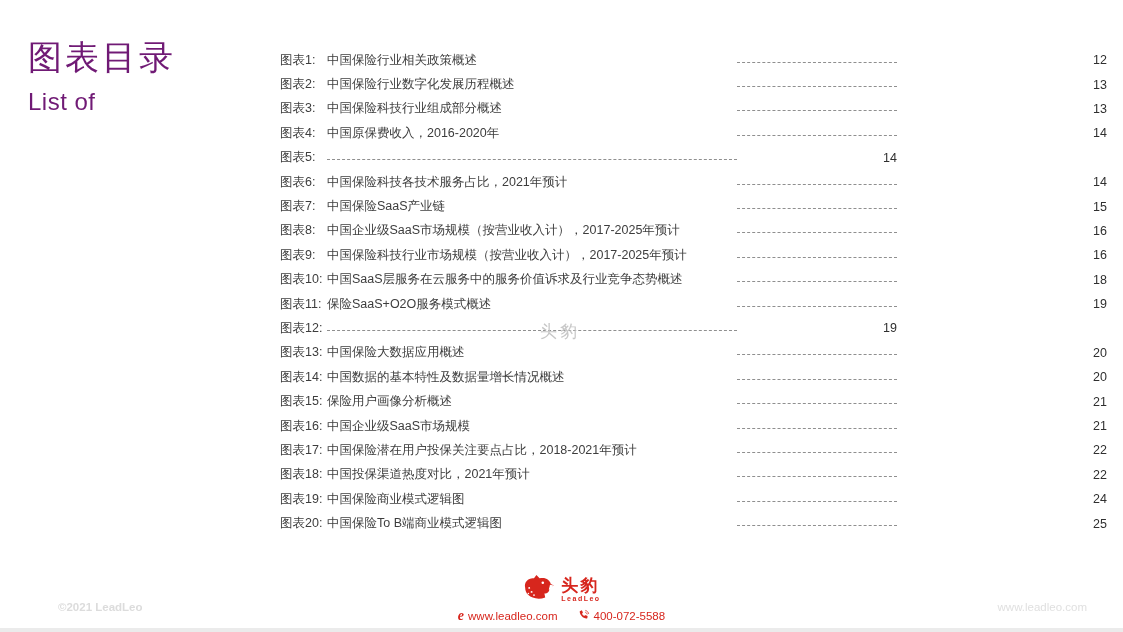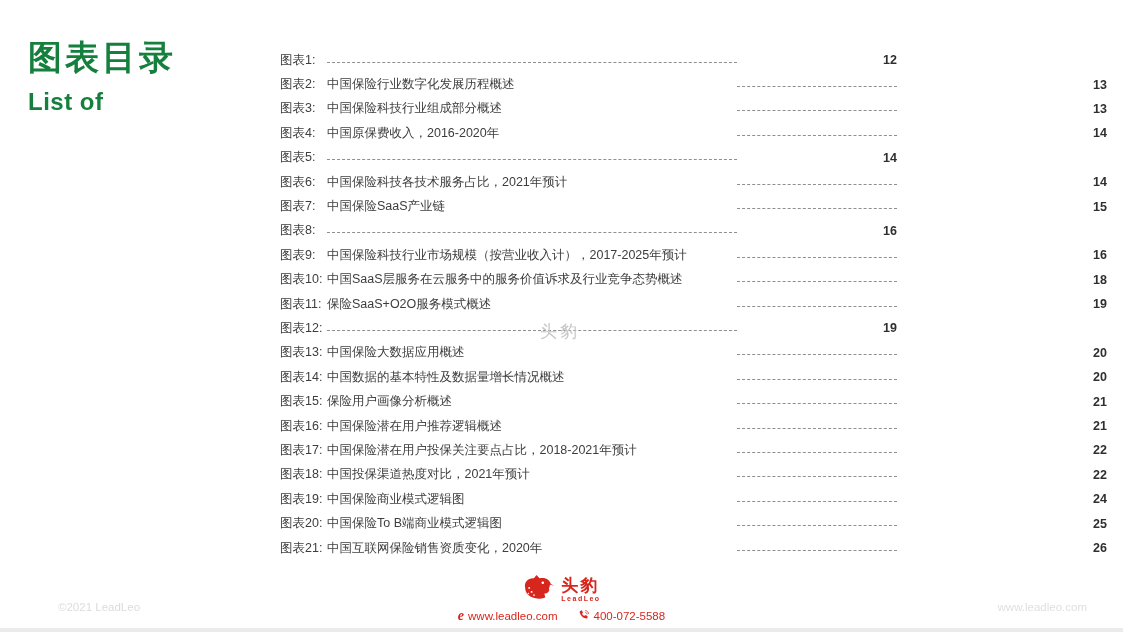--- a/index.html
+++ b/index.html
@@ -8,22 +8,22 @@
     position: relative;
     background: #ffffff;
     font-family: "Liberation Sans", "DejaVu Sans", sans-serif;
     overflow: hidden;
   }
 
   
   .title-block {
     position: absolute;
     left: 28px; top: 40px;
-    color: #15803d;
-    font-weight: bold;
+    color: #701a75;
+    font-weight: normal;
     line-height: 1;
   }
   .title-cn {
     font-size: 34px;
     letter-spacing: 3px;
     margin-bottom: 10px;
   }
   .title-en-line {
     font-size: 24px;
     line-height: 35px;
@@ -49,40 +49,41 @@
   .toc-label { white-space: nowrap; }
   .toc-title { white-space: nowrap; overflow: hidden; }
   .toc-leader {
     display: block;
     height: 0;
     border-bottom: 1px dashed #8f8f8f;
     transform: translateY(2px);
   }
   .toc-page {
     text-align: right;
-    font-weight: 700;
+    font-weight: 400;
     color: #2f2f2f;
   }
 
   
   .watermark {
     position: absolute;
     left: 540px; top: 320px;
     font-size: 17px;
     color: #c7c7c7;
     letter-spacing: 3px;
     user-select: none;
   }
 
   
   .footer-copyright {
     position: absolute;
     left: 58px; top: 601px;
     font-size: 11.5px;
     color: #dcdcdc;
+    font-weight: bold;
   }
   .footer-url-right {
     position: absolute;
     right: 36px; top: 601px;
     font-size: 11.5px;
     color: #e0e0e0;
   }
   .footer-center {
     position: absolute;
     left: 0; right: 0; top: 574px;
@@ -137,20 +138,21 @@
 <body>
 
 <div class="title-block">
   <div class="title-cn">图表目录</div>
   <div class="title-en-line">List of</div>
 </div>
 
 <div class="toc">
   <div class="toc-row">
     <span class="toc-label">图表1:</span>
+    <span class="toc-title">中国保险行业相关政策概述</span>
     <span class="toc-leader"></span>
     <span class="toc-page">12</span>
   </div>
 
   <div class="toc-row">
     <span class="toc-label">图表2:</span>
     <span class="toc-title">中国保险行业数字化发展历程概述</span>
     <span class="toc-leader"></span>
     <span class="toc-page">13</span>
   </div>
@@ -184,20 +186,21 @@
 
   <div class="toc-row">
     <span class="toc-label">图表7:</span>
     <span class="toc-title">中国保险SaaS产业链</span>
     <span class="toc-leader"></span>
     <span class="toc-page">15</span>
   </div>
 
   <div class="toc-row">
     <span class="toc-label">图表8:</span>
+    <span class="toc-title">中国企业级SaaS市场规模（按营业收入计），2017-2025年预计</span>
     <span class="toc-leader"></span>
     <span class="toc-page">16</span>
   </div>
 
   <div class="toc-row">
     <span class="toc-label">图表9:</span>
     <span class="toc-title">中国保险科技行业市场规模（按营业收入计），2017-2025年预计</span>
     <span class="toc-leader"></span>
     <span class="toc-page">16</span>
   </div>
@@ -238,21 +241,21 @@
 
   <div class="toc-row">
     <span class="toc-label">图表15:</span>
     <span class="toc-title">保险用户画像分析概述</span>
     <span class="toc-leader"></span>
     <span class="toc-page">21</span>
   </div>
 
   <div class="toc-row">
     <span class="toc-label">图表16:</span>
-    <span class="toc-title">中国保险潜在用户推荐逻辑概述</span>
+    <span class="toc-title">中国企业级SaaS市场规模</span>
     <span class="toc-leader"></span>
     <span class="toc-page">21</span>
   </div>
 
   <div class="toc-row">
     <span class="toc-label">图表17:</span>
     <span class="toc-title">中国保险潜在用户投保关注要点占比，2018-2021年预计</span>
     <span class="toc-leader"></span>
     <span class="toc-page">22</span>
   </div>
@@ -271,26 +274,20 @@
     <span class="toc-page">24</span>
   </div>
 
   <div class="toc-row">
     <span class="toc-label">图表20:</span>
     <span class="toc-title">中国保险To B端商业模式逻辑图</span>
     <span class="toc-leader"></span>
     <span class="toc-page">25</span>
   </div>
 
-  <div class="toc-row">
-    <span class="toc-label">图表21:</span>
-    <span class="toc-title">中国互联网保险销售资质变化，2020年</span>
-    <span class="toc-leader"></span>
-    <span class="toc-page">26</span>
-  </div>
 </div>
 
 <div class="watermark">头豹</div>
 
 <div class="footer-copyright">©2021 LeadLeo</div>
 
 <div class="footer-center">
   <div class="logo-row">
     <span>
       <svg width="32" height="27" viewBox="0 0 40 33" aria-hidden="true">

